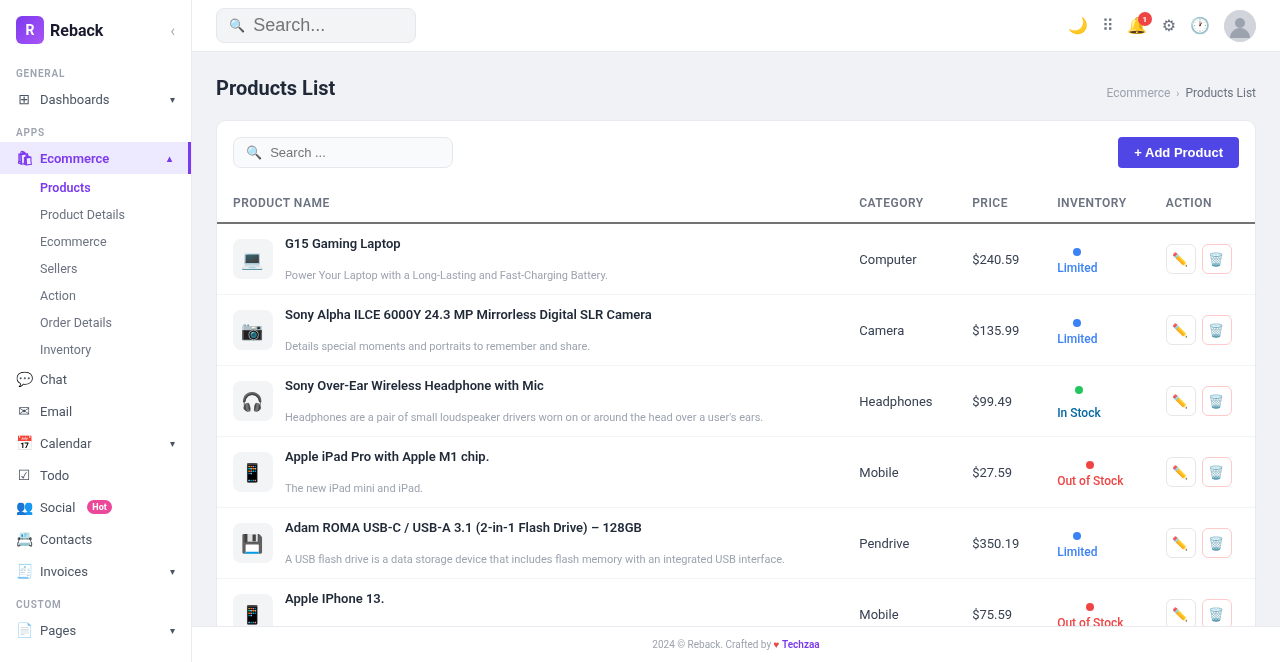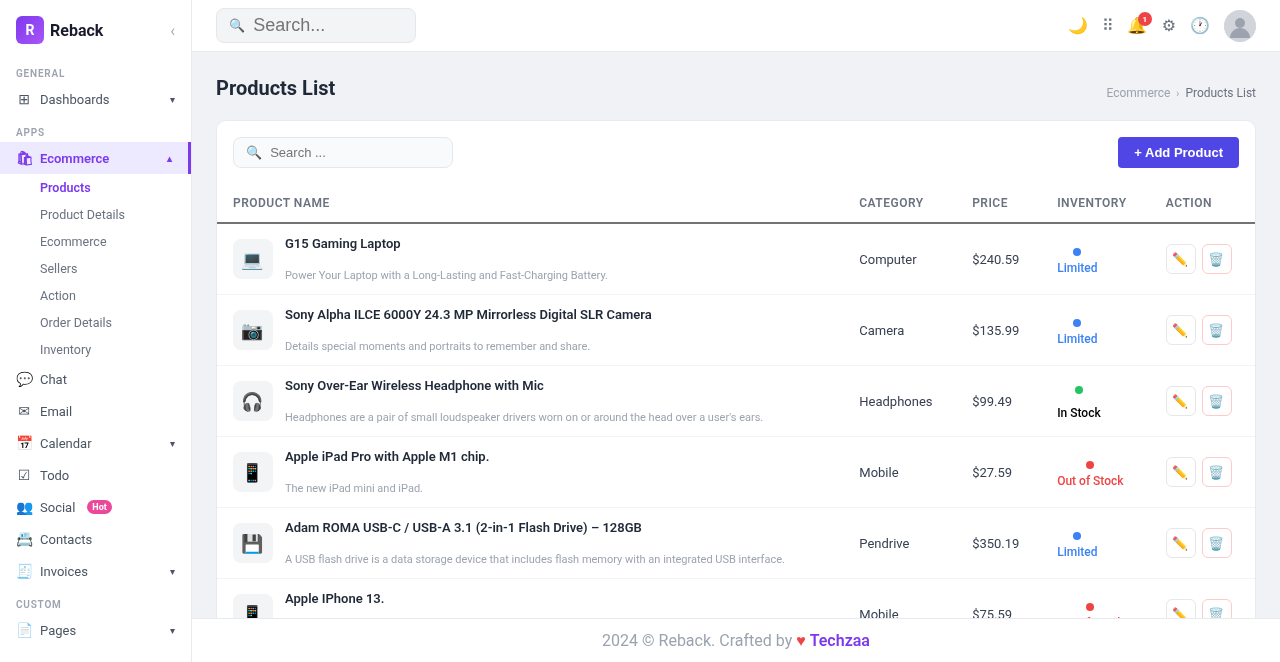--- a/index.html
+++ b/index.html
@@ -56,28 +56,28 @@
     .product-cell { display: flex; align-items: center; gap: 12px; }
     .product-thumb { width: 40px; height: 40px; border-radius: 8px; background: #f3f4f6; display: flex; align-items: center; justify-content: center; font-size: 18px; flex-shrink: 0; }
     .product-name { font-weight: 600; color: #1f2937; font-size: 13px; }
     .product-desc { font-size: 11px; color: #9ca3af; margin-top: 18px; }
     .status-badge { display: inline-flex; align-items: center; gap: 5px; font-size: 12px; font-weight: 500; flex-direction: column; }
     .dot { width: 8px; height: 8px; border-radius: 50%; flex-shrink: 0; }
     .dot-limited { background: #3b82f6; }
     .dot-instock { background: #22c55e; }
     .dot-outofstock { background: #ef4444; }
     .color-limited { color: #3b82f6; }
-    .color-instock { color: #000000; margin-top: 7px; }
+    .color-instock { color: #0369a1; margin-top: 7px; }
     .color-outofstock { color: #ef4444; }
     .action-btns { display: flex; gap: 6px; }
     .action-btn { width: 30px; height: 30px; border-radius: 6px; border: 1px solid #e5e7eb; background: #fff; cursor: pointer; display: flex; align-items: center; justify-content: center; font-size: 13px; }
     .action-btn.del { border-color: #fecaca; }
 
     
-    .footer { text-align: center; padding: 12px; font-size: 16px; color: #9ca3af; border-top: 1px solid #e8eaf0; background: #fff; }
+    .footer { text-align: center; padding: 12px; font-size: 10px; color: #9ca3af; border-top: 1px solid #e8eaf0; background: #fff; }
     .footer .brand { color: #7c3aed; font-weight: 600; }
   </style>
 </head>
 <body>
 
 <div class="sidebar">
   <div class="sidebar-logo">
     <div class="logo-area">
       <div class="logo-icon">R</div>
       <span class="logo-text">Reback</span>

